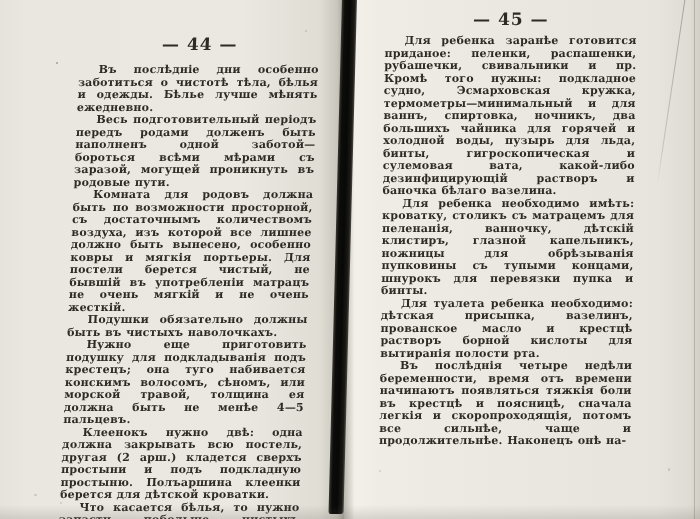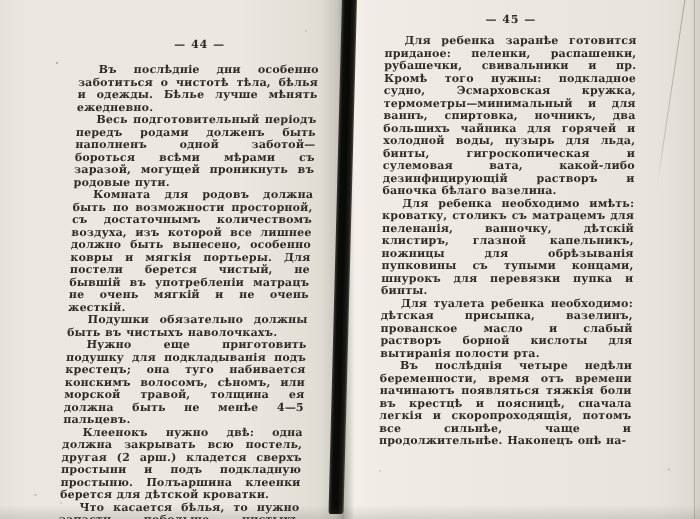--- a/index.html
+++ b/index.html
@@ -27,21 +27,21 @@
     position:absolute; left:342px; top:-2px; width:15px; height:516px;
     background:linear-gradient(90deg,#3a3832 0%,#0c0c0a 20%,#080806 55%,#1b1a16 85%,#4a4841 100%);
     transform:skewX(-1.5deg); transform-origin:0 0;
     border-radius:0 0 3px 3px;
   }
   .text-block { position:absolute; color:#2e2b26; }
   .text-left  { left:80px;  top:38px; width:240px; transform:skewX(-2.5deg); transform-origin:0 0; }
   .text-right { left:385px; top:13px; width:252px; transform:skewX(-0.8deg); transform-origin:0 0; }
   .page-number {
     display:block; text-align:center;
-    font-size:11px; font-weight:bold; letter-spacing:1px;
+    font-size:17px; font-weight:bold; letter-spacing:1px;
     margin:0 0 13px 0; line-height:13px;
   }
   .text-right .page-number { margin-bottom:9px; }
   .para {
     margin:0; text-indent:20px; text-align:justify;
     font-size:11px; font-weight:bold; line-height:12.5px;
     letter-spacing:0.2px; word-spacing:0.5px;
   }
   
   .crease {
@@ -87,21 +87,21 @@
         <p class="para">Клеенокъ нужно двѣ: одна должна закрывать всю постель, другая (2 арш.) кладется сверхъ простыни и подъ подкладную простыню. Полъаршина клеенки берется для дѣтской кроватки.</p>
         <p class="para">Что касается бѣлья, то нужно запасти побольше чистыхъ сорочекъ, кофточекъ и простыней, а также дезинфицированныхъ тряпокъ и полотенцъ.</p>
       </div>
   </div>
 
   <div class="text-block text-right">
     <span class="page-number">— 45 —</span>
     <div>
         <p class="para">Для ребенка заранѣе готовится приданое: пеленки, распашенки, рубашечки, свивальники и пр. Кромѣ того нужны: подкладное судно, Эсмарховская кружка, термометры—минимальный и для ваннъ, спиртовка, ночникъ, два большихъ чайника для горячей и холодной воды, пузырь для льда, бинты, гигроскопическая и сулемовая вата, какой-либо дезинфицирующій растворъ и баночка бѣлаго вазелина.</p>
         <p class="para">Для ребенка необходимо имѣть: кроватку, столикъ съ матрацемъ для пеленанія, ванночку, дѣтскій клистиръ, глазной капельникъ, ножницы для обрѣзыванія пупковины съ тупыми концами, шнурокъ для перевязки пупка и бинты.</p>
-        <p class="para">Для туалета ребенка необходимо: дѣтская присыпка, вазелинъ, прованское масло и слабый растворъ борной кислоты для вытиранія полости рта.</p>
+        <p class="para">Для туалета ребенка необходимо: дѣтская присыпка, вазелинъ, прованское масло и крестцѣ растворъ борной кислоты для вытиранія полости рта.</p>
         <p class="para">Въ послѣднія четыре недѣли беременности, время отъ времени начинаютъ появляться тяжкія боли въ крестцѣ и поясницѣ, сначала легкія и скоропроходящія, потомъ все сильнѣе, чаще и продолжительнѣе. Наконецъ онѣ на-</p>
       </div>
   </div>
 
   <div class="crease"></div>
   <div class="edge-line"></div>
   <div class="bottom-shade"></div>
 
   <div class="speck s1"></div>
   <div class="speck s2"></div>

